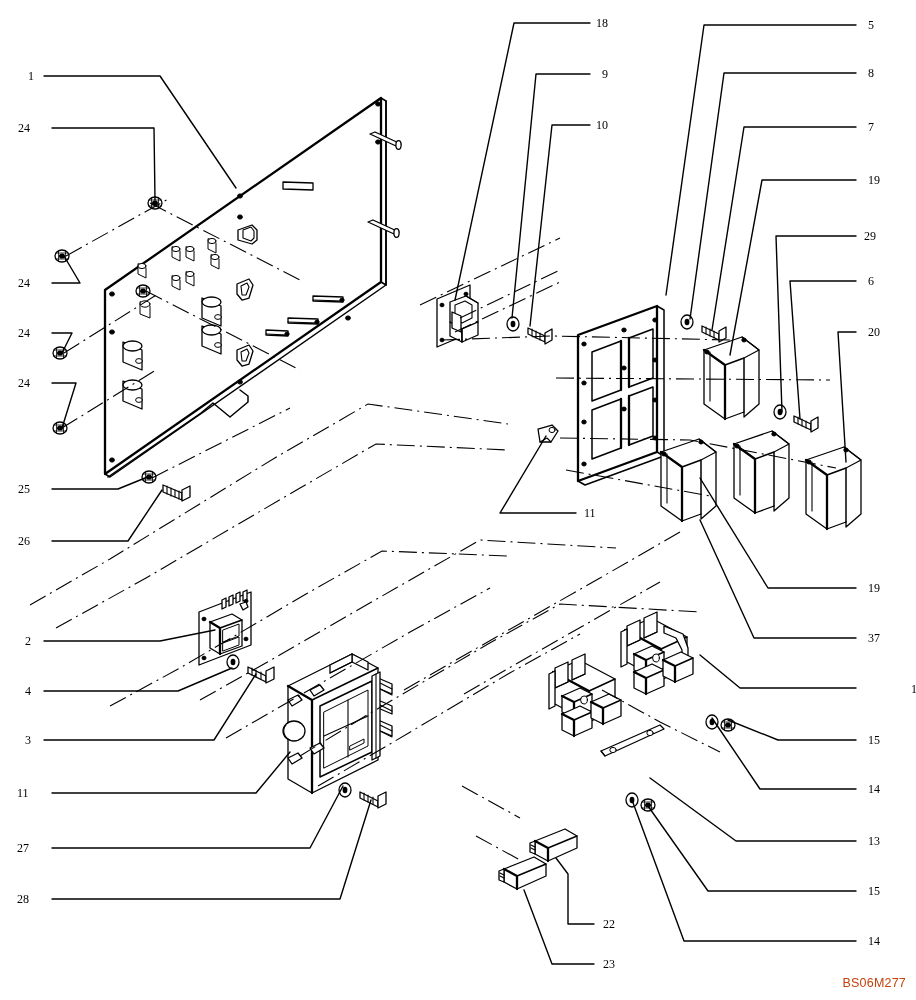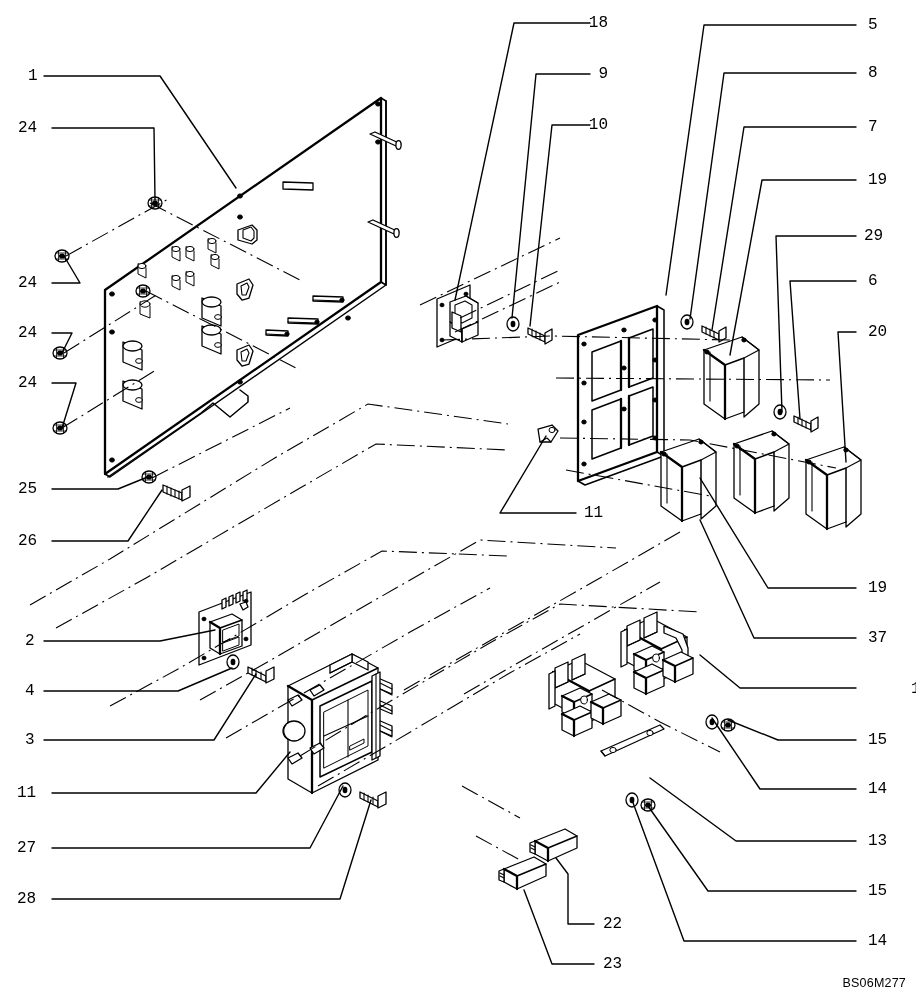--- a/index.html
+++ b/index.html
@@ -6,27 +6,27 @@
   html,body{margin:0;padding:0;background:#ffffff;}
   body{
     font-family:"Liberation Sans", sans-serif;
     width:916px;height:1000px;overflow:hidden;position:relative;
     color:#000;
   }
   #sheet{position:relative;width:916px;height:1000px;background:#fff;}
   #vec{position:absolute;left:0;top:0;width:916px;height:1000px;}
   .drawing-code{
     position:absolute;right:10px;bottom:10px;
-    font-size:12.5px;letter-spacing:.2px;color:#000000;
+    font-size:12.5px;letter-spacing:.2px;color:#c2410c;
     font-family:"Liberation Sans", sans-serif;
   }
   
   .callout{
-    position:absolute;font-size:16px;line-height:20px;
-    font-family:Liberation Mono, monospace;color:#000;
+    position:absolute;font-size:12px;line-height:20px;
+    font-family:Liberation Serif, serif;color:#000;
     white-space:nowrap;
   }
   .callout.r{transform:translate(-100%,-50%);}
   .callout.l{transform:translate(0,-50%);}
 </style>
 </head>
 <body>
 
 <div id="sheet">
 

